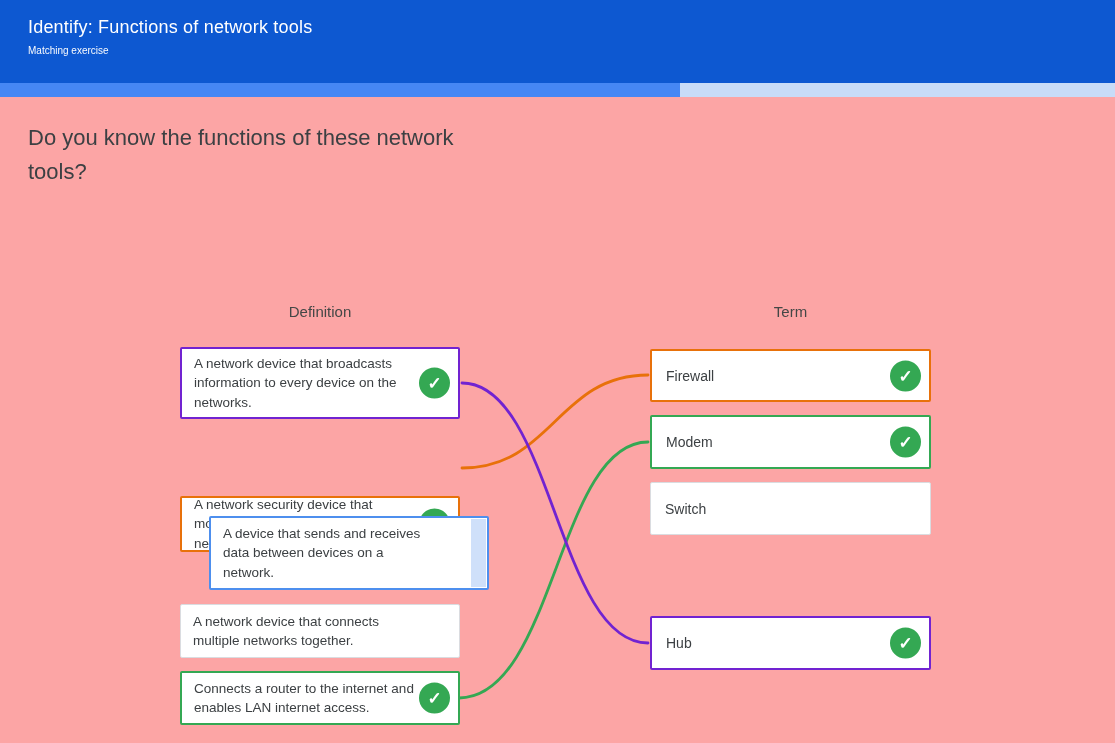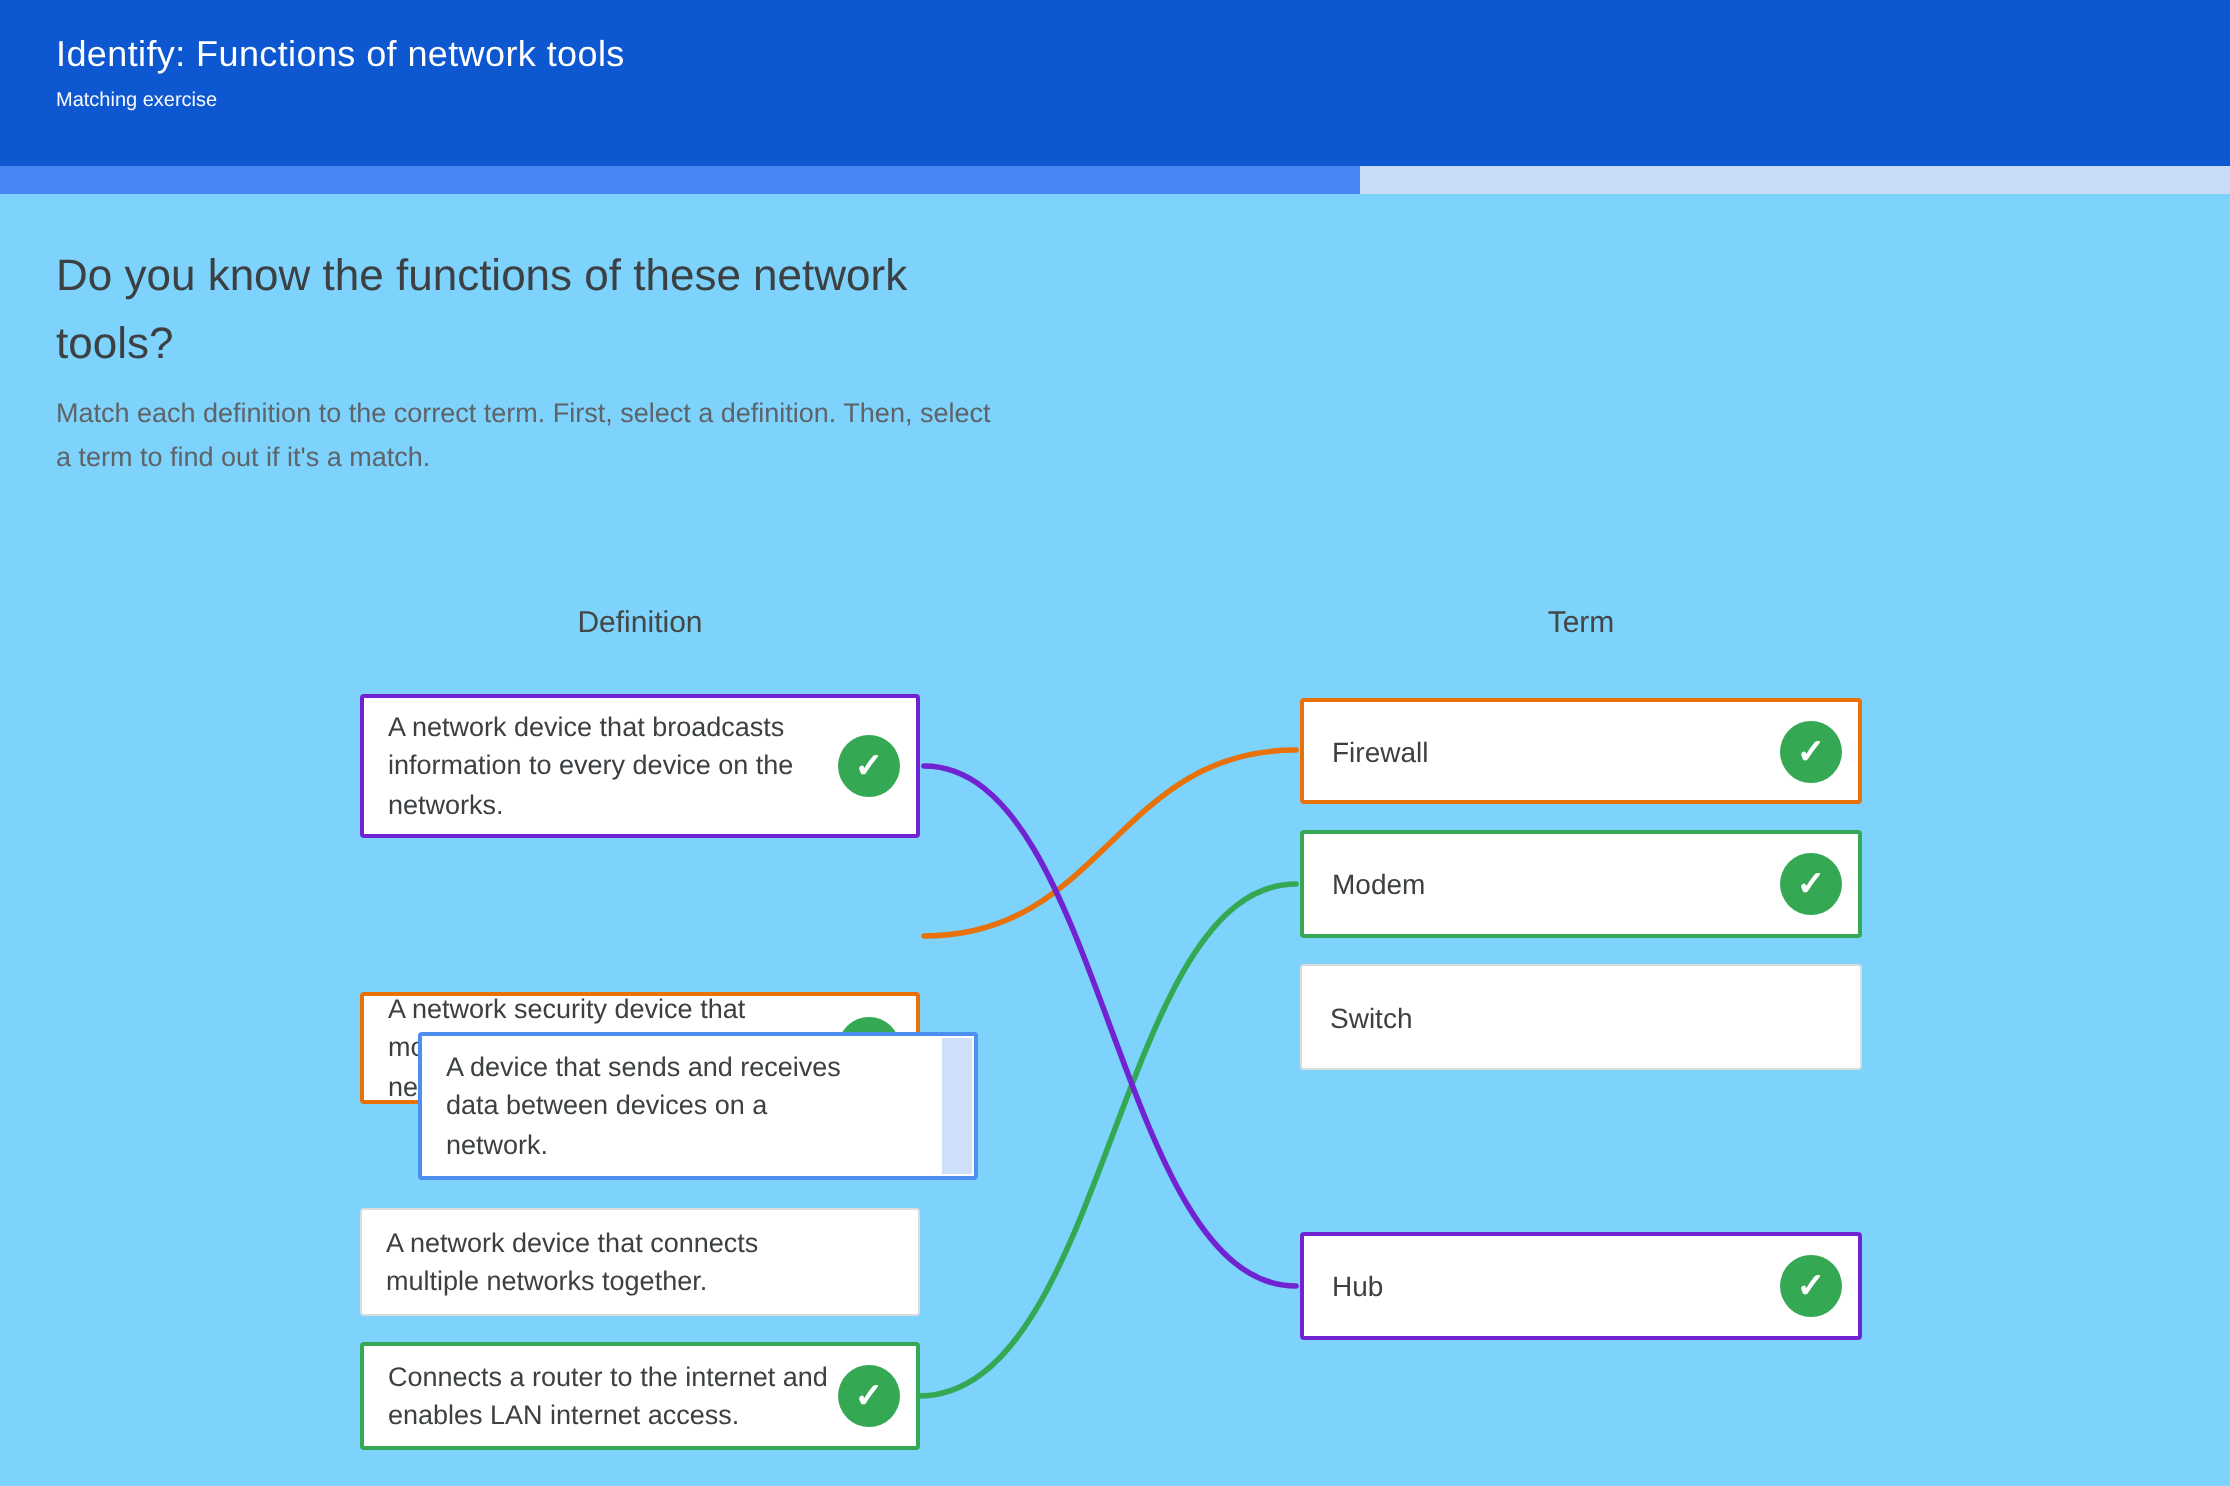--- a/index.html
+++ b/index.html
@@ -1,19 +1,19 @@
 <!DOCTYPE html>
 <html><head>
 <meta charset="utf-8">
 <style>
   * { margin:0; padding:0; box-sizing:border-box; }
   html,body { background:#ffffff; }
   body { font-family:"Liberation Sans", sans-serif; }
   .stage {
-    position:relative; width:1115px; height:743px; background:#7dd3fc;
+    position:relative; width:1115px; height:743px; background:#fca5a5;
     overflow:hidden;
   }
 
   
   .hdr {
     position:absolute; left:0; top:0; width:1115px; height:83px;
     background:#0d58d1; color:#fff; padding:17px 0 0 28px;
   }
   .hdr-title { font-size:18px; font-weight:500; letter-spacing:.2px; }
   .hdr-sub   { font-size:10px; font-weight:400; margin-top:7px; opacity:.97; }
@@ -101,21 +101,20 @@
   <div class="hdr">
     <div class="hdr-title">Identify: Functions of network tools</div>
     <div class="hdr-sub">Matching exercise</div>
   </div>
 
   <div class="progress">
     <div class="progress-fill" style="width: 61%;"></div>
   </div>
 
   <div class="q-heading">Do you know the functions of these network tools?</div>
-  <div class="q-instructions">Match each definition to the correct term. First, select a definition. Then, select a term to find out if it's a match.</div>
 
   <div class="col-label def">Definition</div>
   <div class="col-label term">Term</div>
 
   <svg class="wires" width="1115" height="743" viewBox="0 0 1115 743">
     <path d="M 462 468 C 552 468 558 375 648 375" stroke="#e8710a"></path>
     <path d="M 459 698 C 554 698 558 442 648 442" stroke="#34a853"></path>
     <path d="M 462 383 C 552 383 558 643 648 643" stroke="#7123d1"></path>
   </svg>
 

